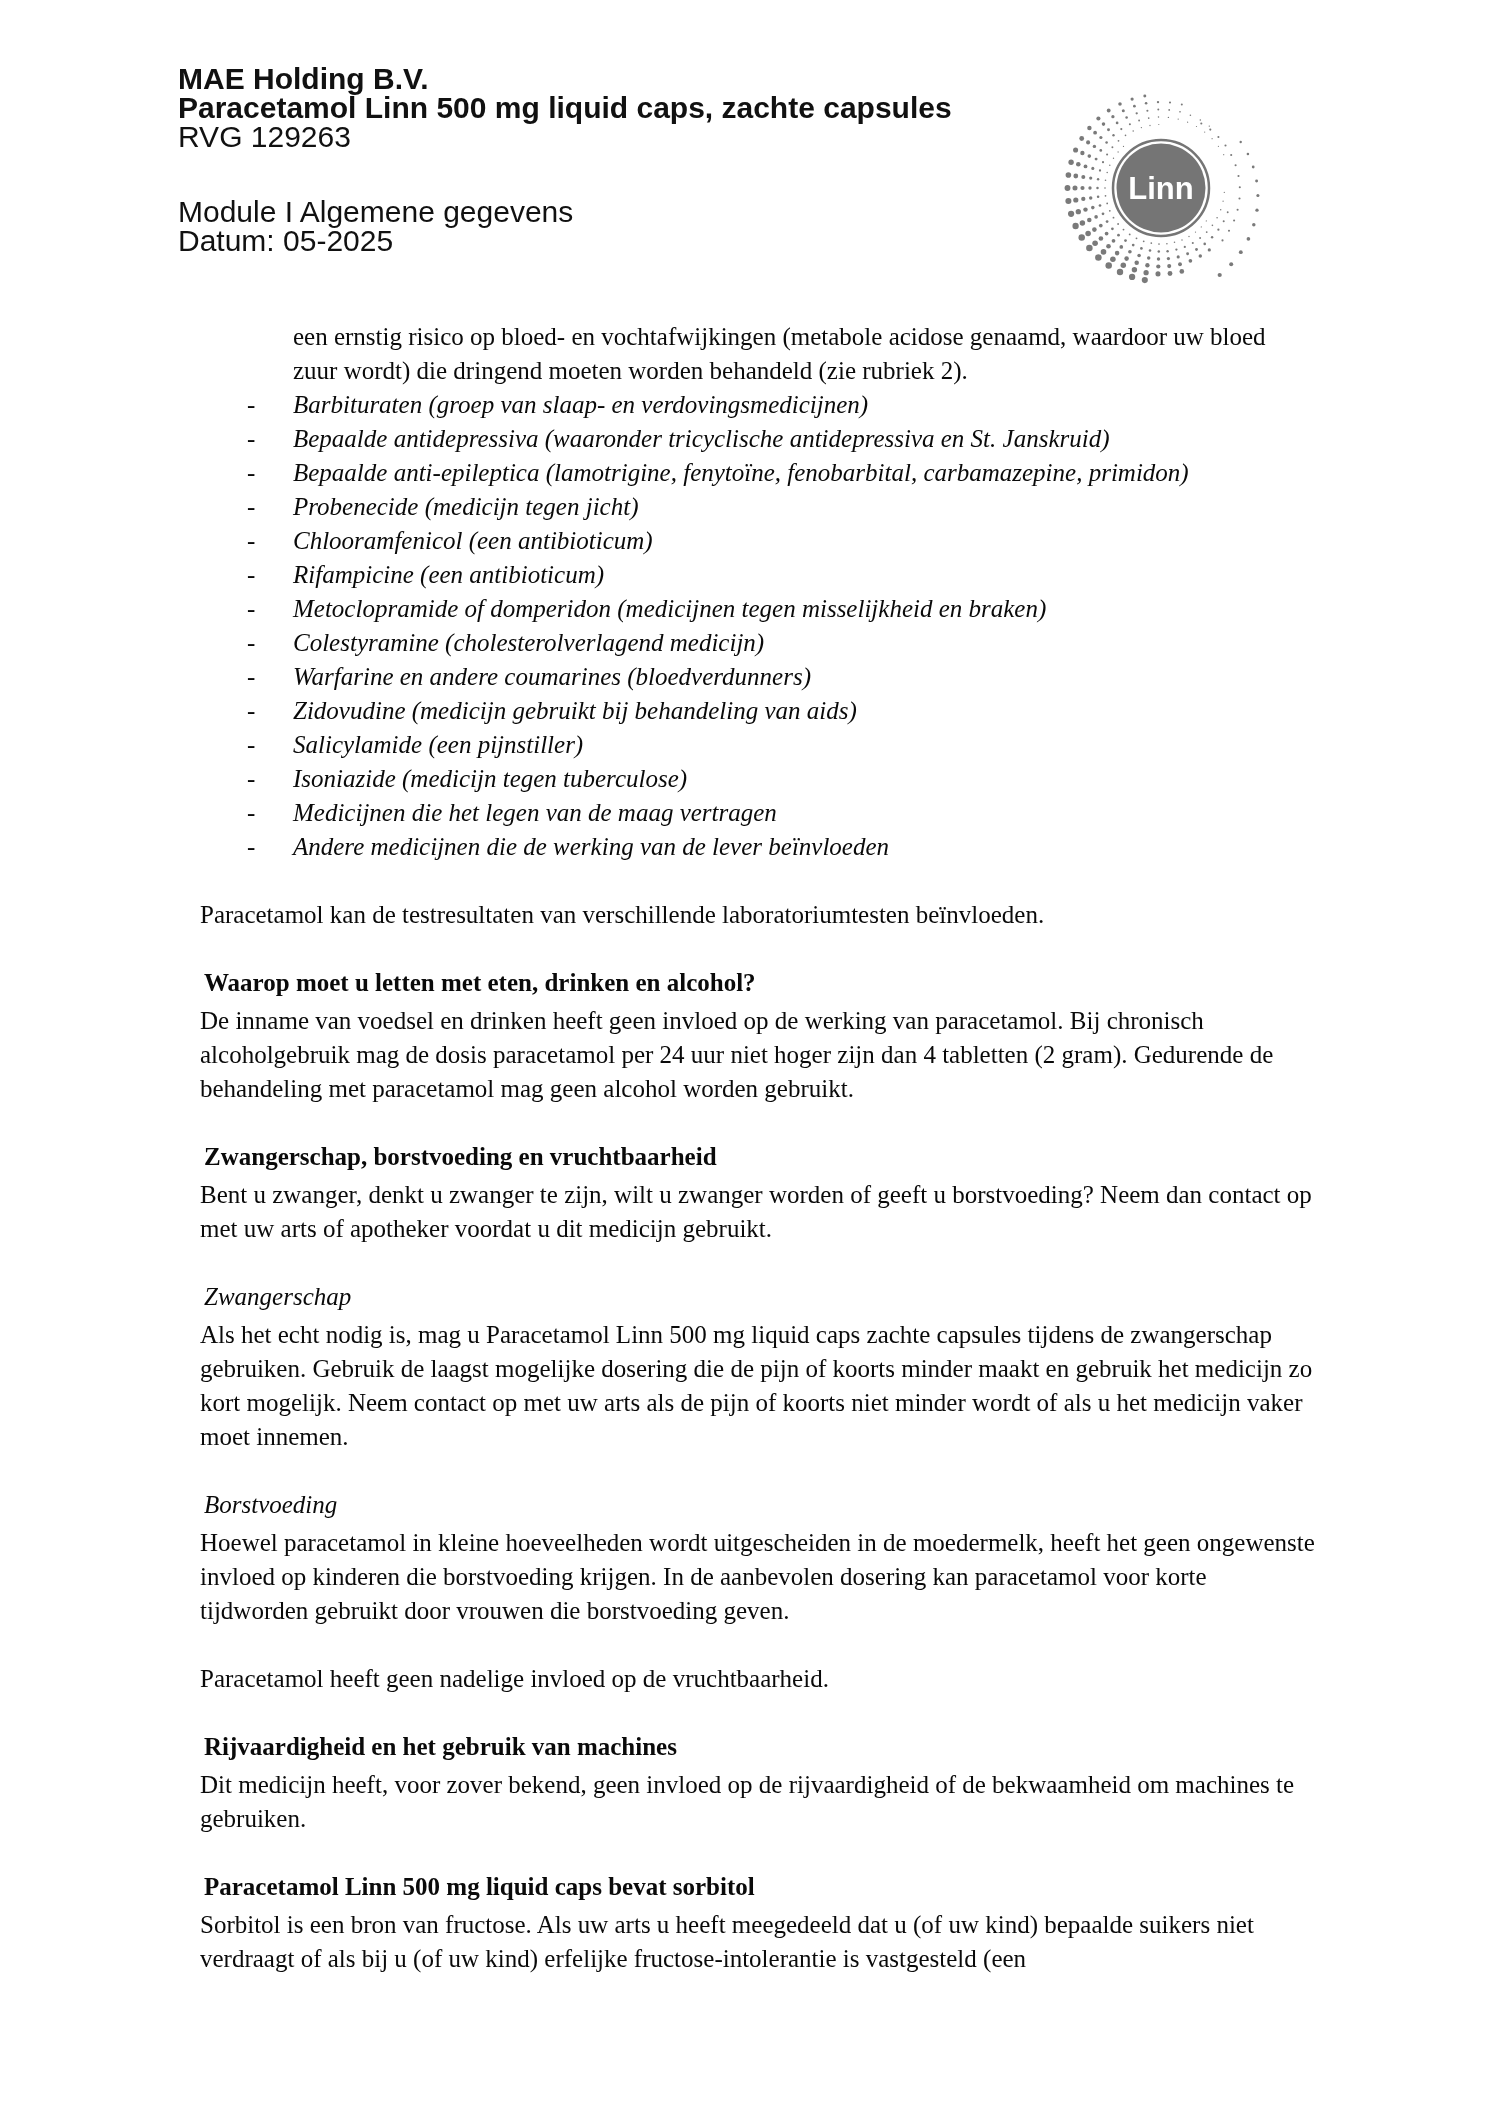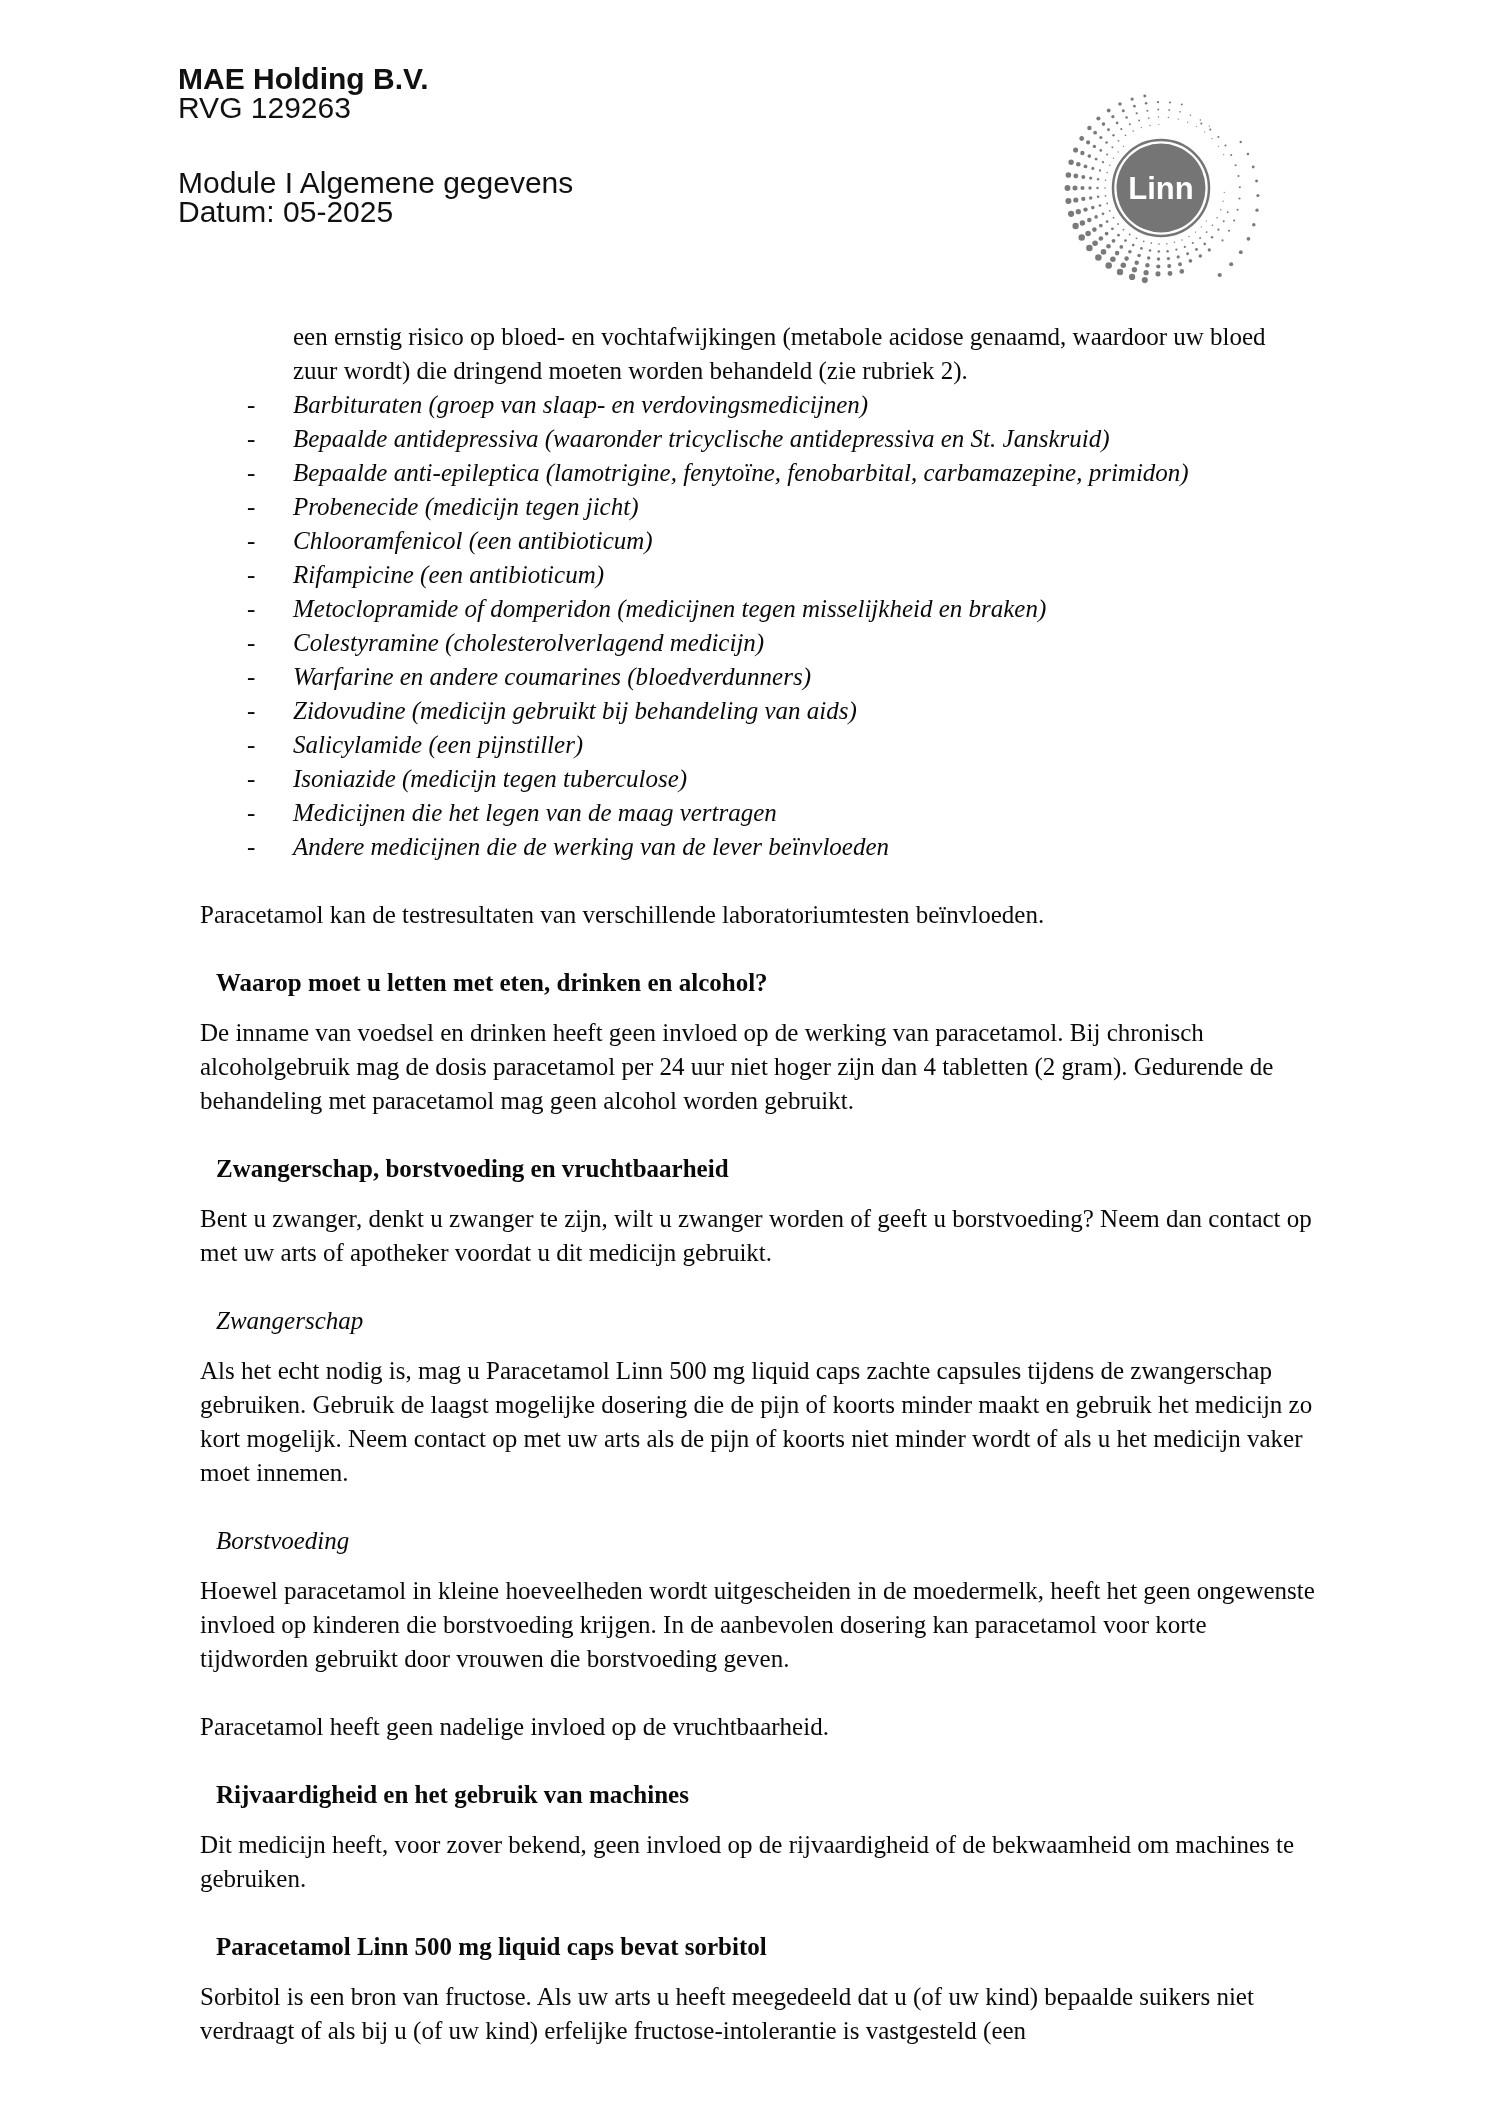--- a/index.html
+++ b/index.html
@@ -34,31 +34,32 @@
   }
   p{margin:0;}
   .hang{padding-left:93px;}
   .dlist{margin:0;}
   .li{display:flex;padding-left:47px;}
   .li .mk{flex:0 0 46px;}
   .li .lt{flex:1 1 auto;font-style:italic;}
   .gap-top{margin-top:34px;}
   .sec{margin-top:34px;}
   .sec h2{
-    margin:16px;font-size:25px;line-height:34px;font-weight:bold;font-style:normal;
+    margin:4px;font-size:25px;line-height:34px;font-weight:bold;font-style:normal;
   }
   .sec.italic h2{font-weight:normal;font-style:italic;}
 </style>
 </head>
 <body>
 
 <div class="page">
 
   <header class="hdr">
     <div class="b">MAE Holding B.V.</div>
+    <div class="b">Paracetamol Linn 500 mg liquid caps, zachte capsules</div>
     <div>RVG 129263</div>
     <div class="h-gap"></div>
     <div>Module I Algemene gegevens</div>
     <div>Datum: 05-2025</div>
   </header>
 
   <div class="logo">
     <svg width="220" height="220" viewBox="0 0 220 220">
       <g id="logo-dots">
           <circle cx="54.0" cy="110.0" r="0.83" fill="#7a7a7a"></circle>

